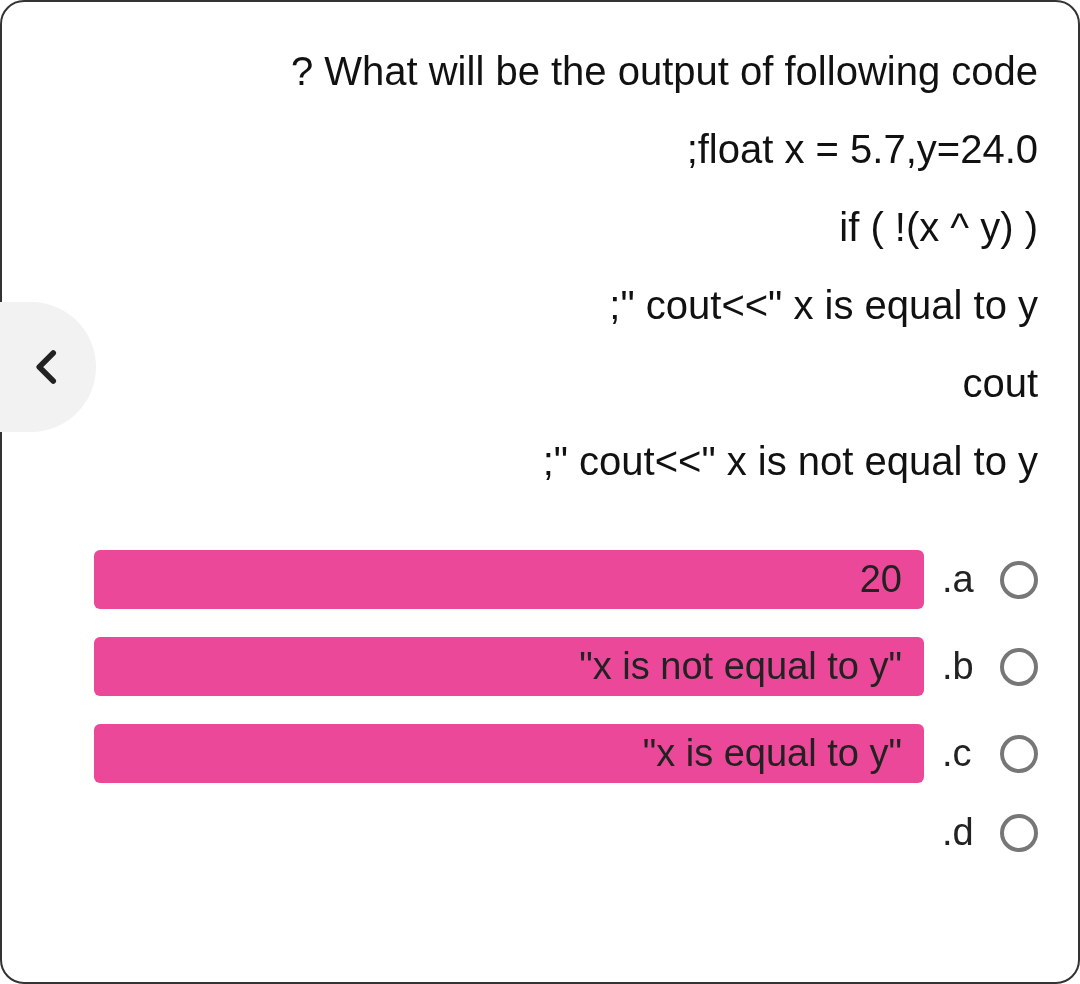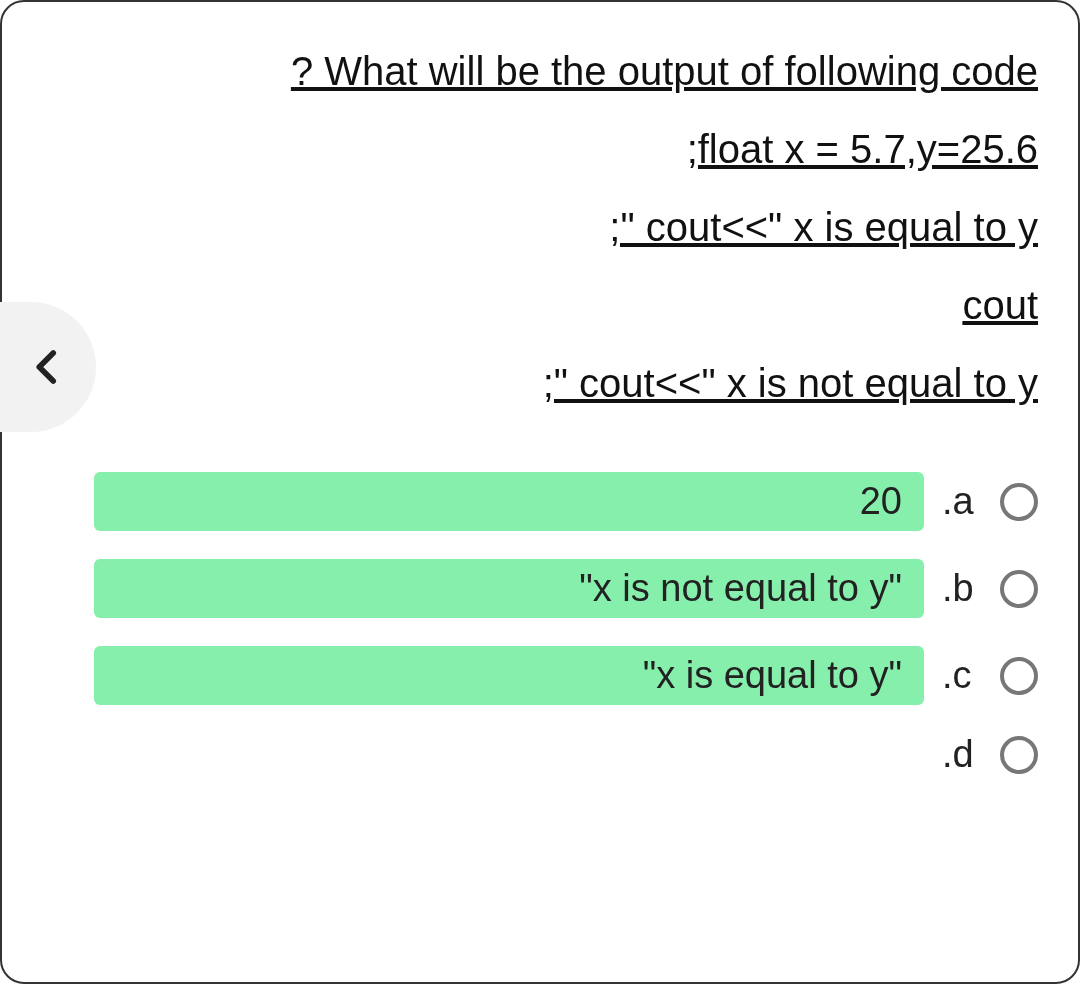--- a/index.html
+++ b/index.html
@@ -37,34 +37,34 @@
   }
   .back-btn svg { width: 42px; height: 42px; }
   .question {
     text-align: right;
     font-size: 40px;
     color: #111;
     line-height: 1.95;
     margin-bottom: 50px;
     padding-left: 80px;
   }
-  .question .line { display: block; text-decoration: underline; }
+  .question .line { display: block; }
   .options {
     padding-left: 0;
   }
   .option-row {
     display: flex;
     align-items: center;
     justify-content: flex-end;
     margin-bottom: 28px;
     gap: 18px;
   }
   .option-text-box {
     flex: 0 1 auto;
-    background: #86efac;
+    background: #ec4899;
     border-radius: 6px;
     padding: 8px 22px;
     font-size: 38px;
     color: #222;
     text-align: right;
     min-width: 0;
     width: 830px;
     display:flex;
     justify-content:flex-end;
   }
@@ -89,21 +89,22 @@
 <div class="card">
 
   <div class="back-btn">
     <svg viewBox="0 0 24 24" fill="none" stroke="#222" stroke-width="3.2" stroke-linecap="round" stroke-linejoin="round">
       <polyline points="15 4 7 12 15 20"></polyline>
     </svg>
   </div>
 
   <div class="question">
     <span class="line">? What will be the output of following code</span>
-    <span class="line">;float x = 5.7,y=25.6</span>
+    <span class="line">;float x = 5.7,y=24.0</span>
+    <span class="line">if ( !(x ^ y) )</span>
     <span class="line">;" cout&lt;&lt;" x is equal to y</span>
     <span class="line">cout</span>
     <span class="line">;" cout&lt;&lt;" x is not equal to y</span>
   </div>
 
   <div class="options">
 
     <div class="option-row">
       <div class="option-text-box">
           <span>20</span>

